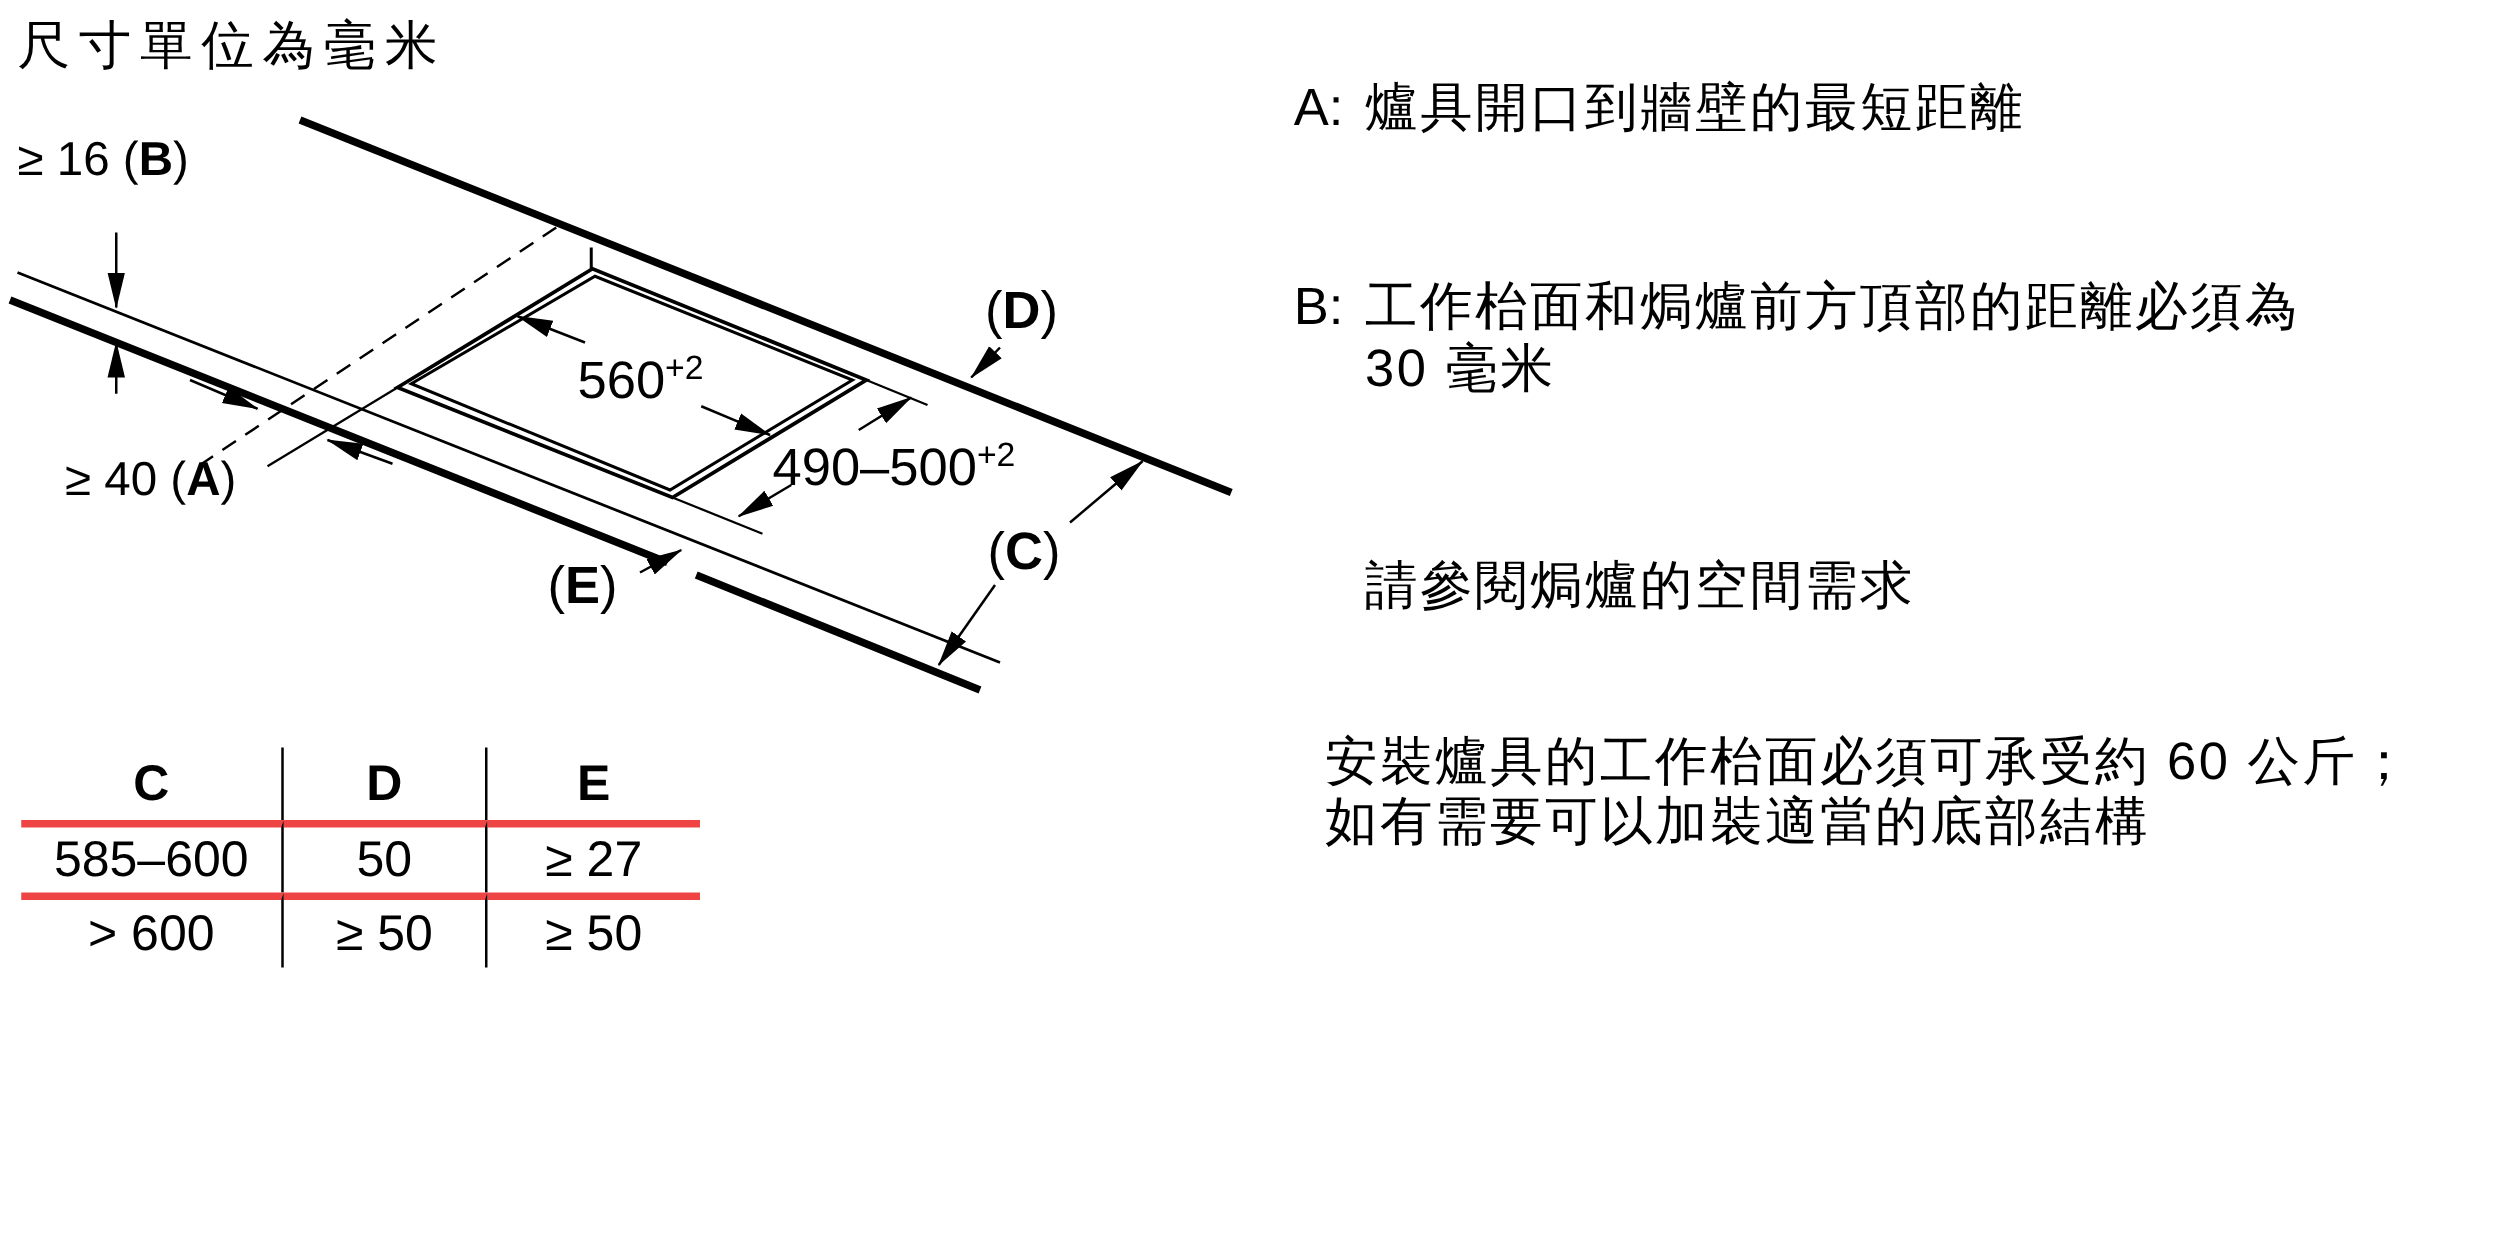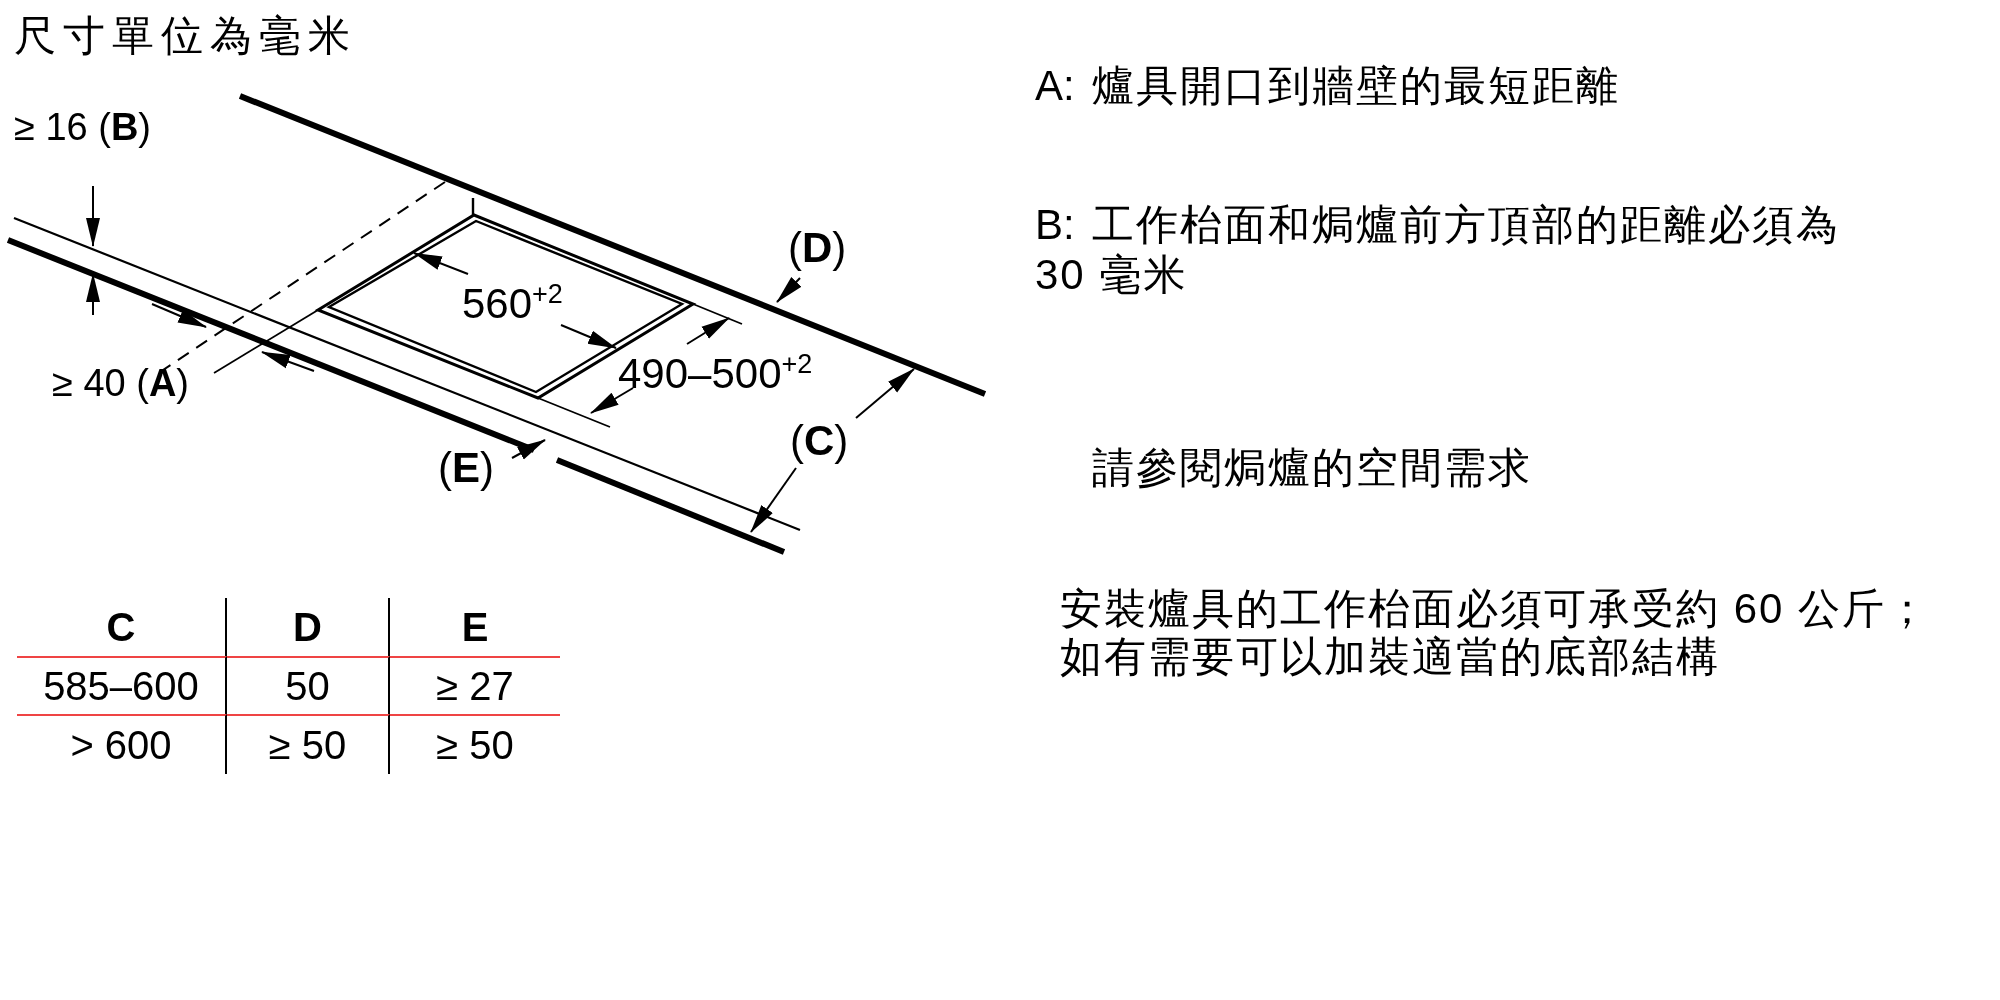--- a/index.html
+++ b/index.html
@@ -4,27 +4,27 @@
 <style>
   html,body{margin:0;padding:0;background:#ffffff;}
   #page{position:relative;width:2000px;height:1000px;background:#ffffff;overflow:hidden;
         font-family:"Liberation Sans", sans-serif;color:#000;}
   .abs{position:absolute;}
   #title{left:14px;top:8px;font-size:42px;letter-spacing:7px;font-weight:400;}
   svg text{font-family:"Liberation Sans", sans-serif;fill:#000;}
   
   .note{font-size:42px;letter-spacing:2px;line-height:50px;white-space:nowrap;}
   .note .lbl{display:inline-block;width:57px;letter-spacing:0;}
-  .ind{}
+  .ind{margin-left:57px;}
   
   #spec-table{left:17px;top:598px;display:grid;grid-template-columns:210px 163px 170px;
               grid-template-rows:58px 58px 60px;font-size:40px;}
   #spec-table .cell{display:flex;align-items:center;justify-content:center;}
   #spec-table .c1,#spec-table .c2{border-right:2px solid #000;}
-  #spec-table .r1,#spec-table .r2{border-top:2px solid #ef4444;}
+  #spec-table .r1,#spec-table .r2{border-top:6px solid #ef4444;}
   #spec-table .hd{font-weight:bold;}
 </style>
 </head>
 <body>
 
 <div id="page">
 
   <div id="title" class="abs">尺寸單位為毫米</div>
 
   <svg class="abs" style="left:0;top:50px" width="1030" height="540" viewBox="0 50 1030 540">
@@ -88,21 +88,21 @@
 
     <div class="cell r2 c1">&gt; 600</div>
     <div class="cell r2 c2">≥ 50</div>
     <div class="cell r2">≥ 50</div>
   </div>
 
   <div class="note abs" style="left:1035px;top:61px">
     <span class="lbl">A:</span><span>爐具開口到牆壁的最短距離</span>
   </div>
 
-  <div class="note abs" style="left:1035px;top:200px">
+  <div class="note abs" style="left:1035px;top:220px">
     <span class="lbl">B:</span><span>工作枱面和焗爐前方頂部的距離必須為</span><br>
     <span class="ind">30 毫米</span>
   </div>
 
   <div class="note abs" style="left:1092px;top:443px">請參閱焗爐的空間需求</div>
 
   <div class="note abs" style="left:1060px;top:585px;line-height:48px">
     <span>安裝爐具的工作枱面必須可承受約 60 公斤；</span><br>
     <span>如有需要可以加裝適當的底部結構</span>
   </div>

